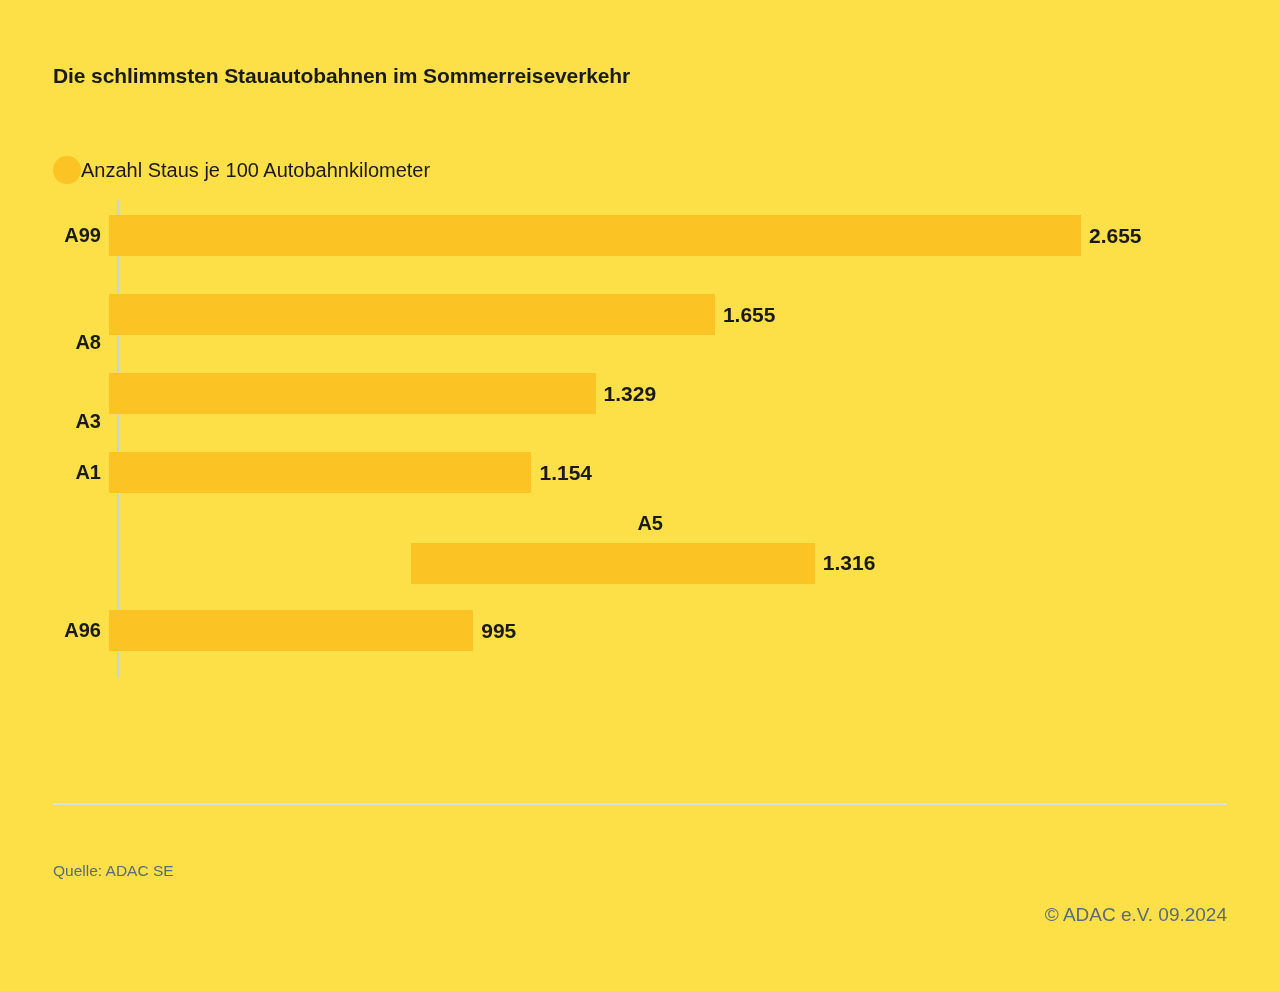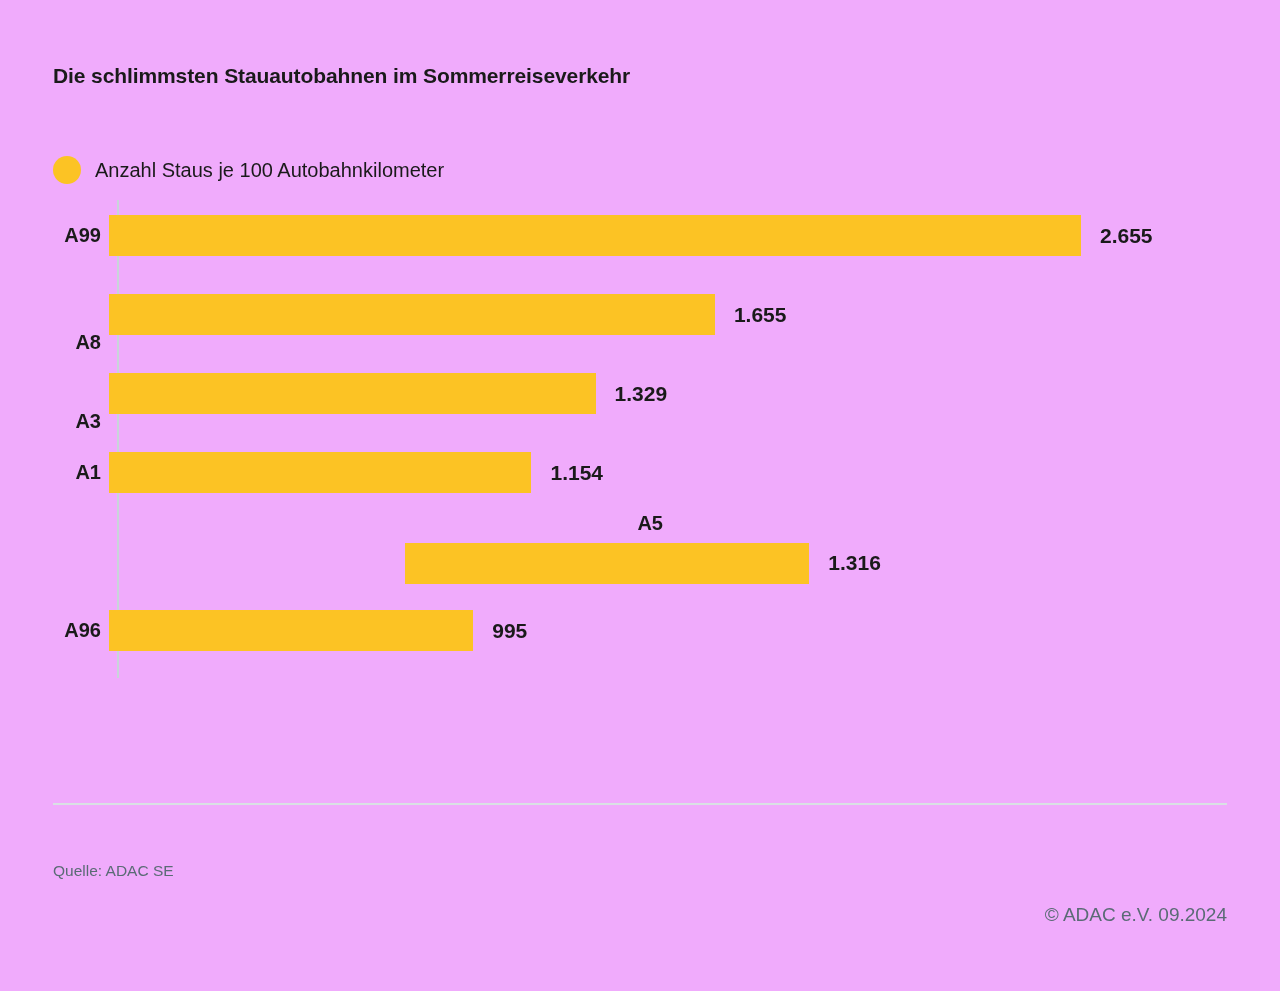--- a/index.html
+++ b/index.html
@@ -10,39 +10,38 @@
   body {
     font-family: "Liberation Sans", sans-serif;
     width: 1280px;
     height: 991px;
     position: relative;
     overflow: hidden;
   }
   .page {
     position: absolute;
     inset: 0;
-    background: #f0abfc;
+    background: #fde047;
     text-decoration: underline;
   }
   .title {
     position: absolute;
     left: 53px;
     top: 64px;
     font-size: 21px;
     font-weight: bold;
     color: #1a1a1a;
     letter-spacing: -0.1px;
   }
   .legend {
     position: absolute;
     left: 53px;
     top: 156px;
     display: flex;
     align-items: center;
-    gap: 14px;
   }
   .legend-dot {
     width: 28px;
     height: 28px;
     border-radius: 50%;
     background: #fcc324;
     flex: 0 0 auto;
   }
   .legend-label {
     font-size: 20px;
@@ -98,21 +97,21 @@
   }
   .bar {
     height: 41px;
     background: #fcc324;
     flex: 0 0 auto;
   }
   .value {
     font-size: 21px;
     font-weight: bold;
     color: #1a1a1a;
-    padding-left: 19px;
+    padding-left: 8px;
     white-space: nowrap;
   }
   .note {
     position: absolute;
     left: 53px;
     top: 729px;
     font-size: 15.5px;
     color: #5a6b75;
   }
   .divider {

